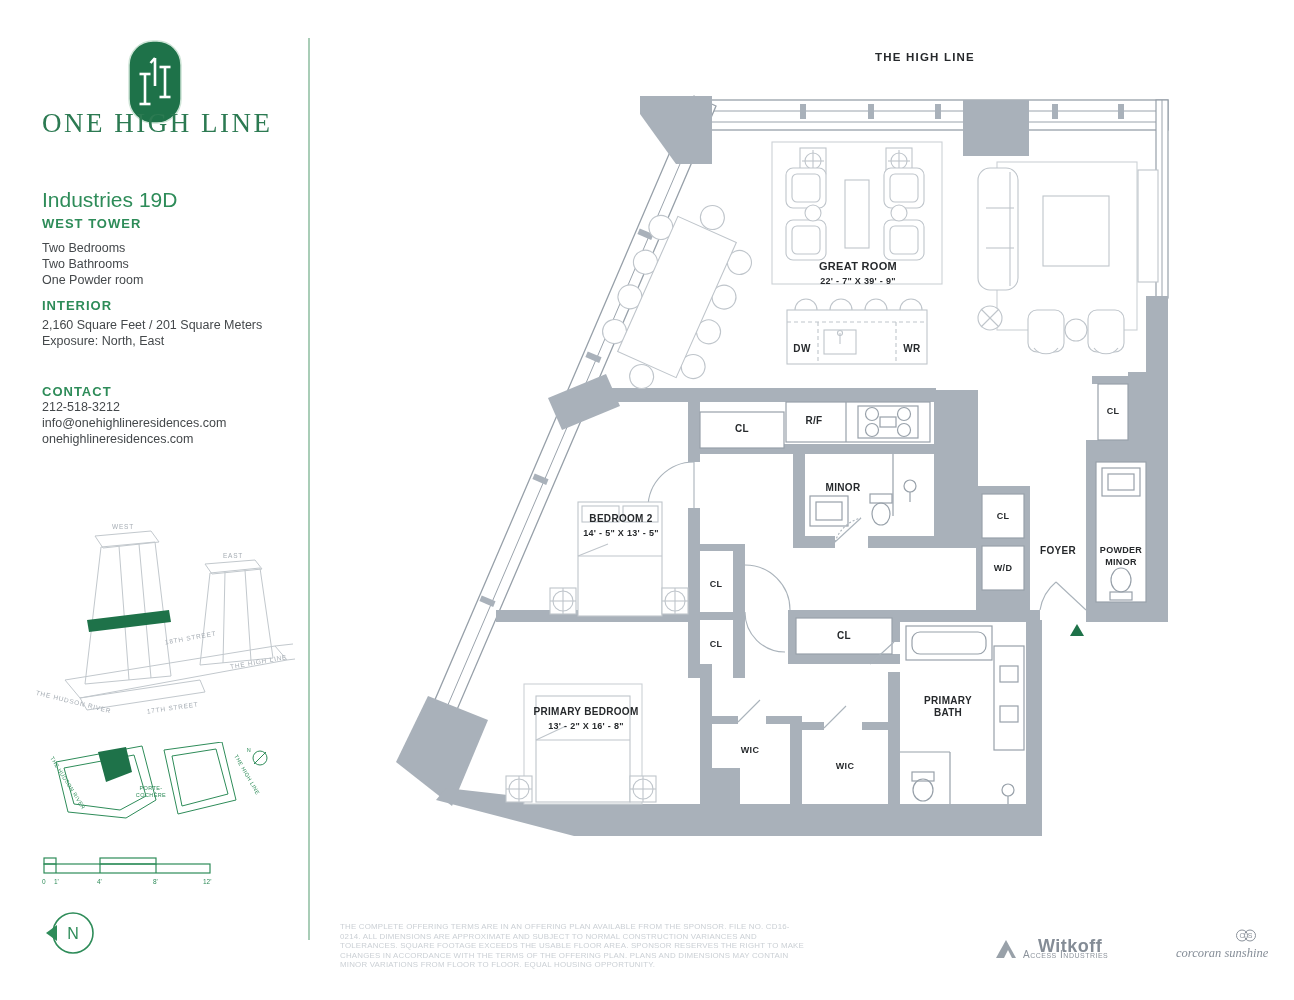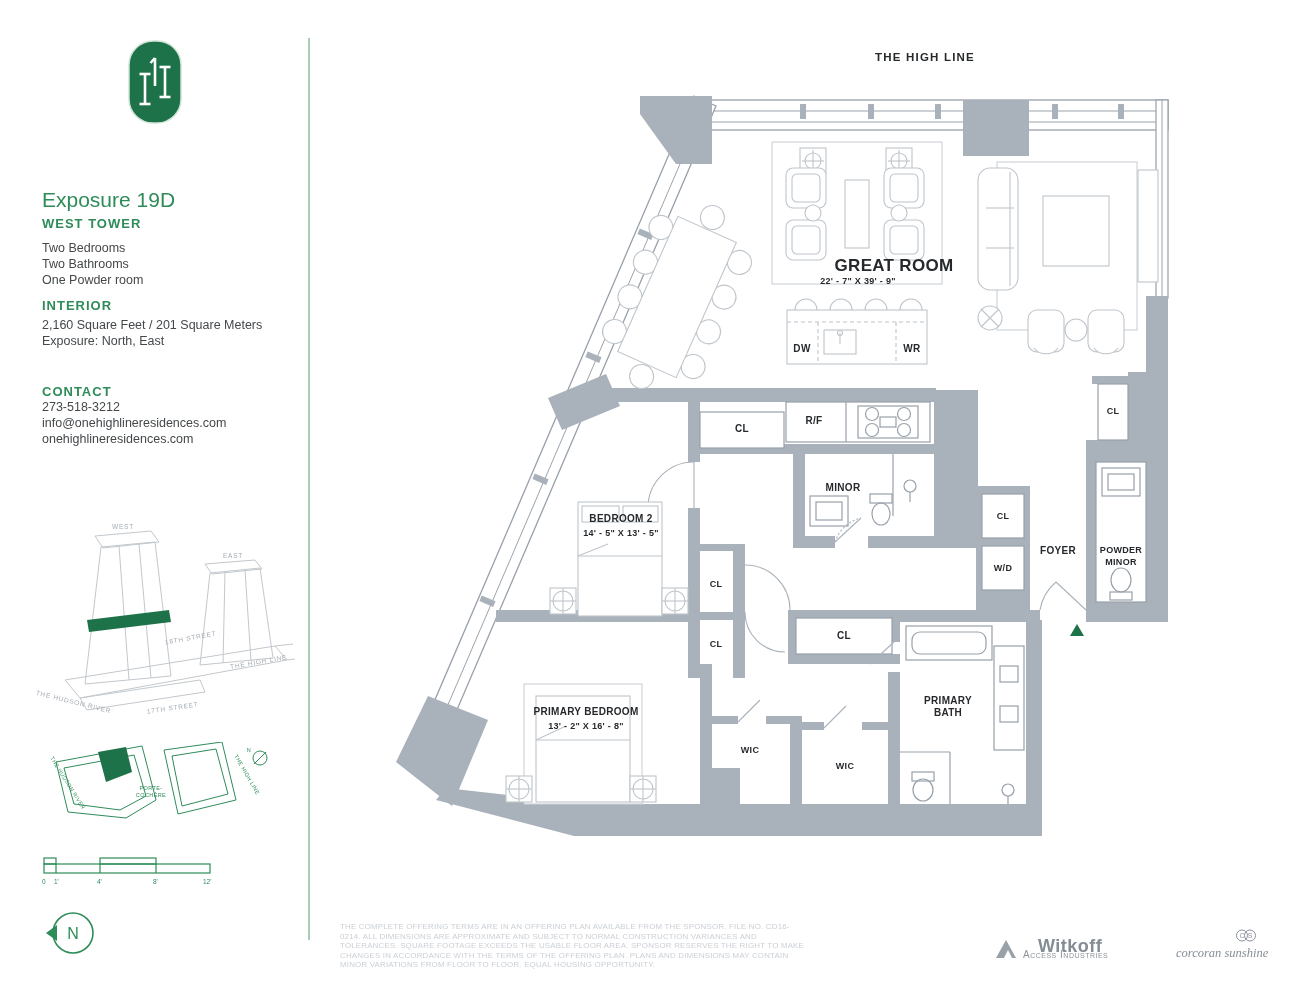--- a/index.html
+++ b/index.html
@@ -20,21 +20,21 @@
   .green-head{position:absolute;left:42px;font-size:13px;font-weight:600;letter-spacing:1px;color:#2E8C59;}
   .side-text{position:absolute;left:42px;font-size:12.5px;color:#44484B;line-height:16px;}
   .side-link{cursor:pointer;}
   
   .plan-svg{position:absolute;left:0;top:0;z-index:1;}
   .pl{
     position:absolute;transform:translate(-50%,-50%);
     font-weight:700;font-size:10px;color:#26292C;letter-spacing:.3px;
     text-align:center;white-space:nowrap;z-index:2;pointer-events:none;line-height:12px;
   }
-  .pl.big{font-size:17px;margin-left:36px;}
+  .pl.big{font-size:11px;}
   .pl.dim{font-size:9px;}
   .pl.wrap{white-space:normal;}
   .pl.ctx{font-size:11.5px;letter-spacing:1.2px;}
   
   .disclaimer{
     position:absolute;left:340px;top:922px;width:470px;z-index:3;
     font-size:7.9px;line-height:9.6px;letter-spacing:.2px;color:#CBD0D5;
   }
   .logo-access{position:absolute;left:995px;top:938px;z-index:3;display:flex;align-items:flex-end;gap:4px;}
   .logo-access .txt{
@@ -64,34 +64,35 @@
       <line x1="11.5" y1="34" x2="22.5" y2="34"></line>
       <line x1="11.5" y1="64" x2="22.5" y2="64"></line>
       <line x1="37" y1="27" x2="37" y2="57"></line>
       <line x1="31.5" y1="27" x2="42.5" y2="27"></line>
       <line x1="31.5" y1="57" x2="42.5" y2="57"></line>
       <line x1="27" y1="18" x2="27" y2="46"></line>
       <line x1="22.5" y1="23" x2="27" y2="18"></line>
     </g>
   </svg>
 
-
-  <div class="res-title">Exposure 19D</div>
+  <div class="wordmark">ONE HIGH LINE</div>
+
+  <div class="res-title">Industries 19D</div>
   <div class="green-head" style="top:216px">WEST TOWER</div>
 
   <div class="side-text" style="top:240px">Two Bedrooms</div>
   <div class="side-text" style="top:256px">Two Bathrooms</div>
   <div class="side-text" style="top:272px">One Powder room</div>
 
   <div class="green-head" style="top:298px">INTERIOR</div>
   <div class="side-text" style="top:317px">2,160 Square Feet / 201 Square Meters</div>
   <div class="side-text" style="top:333px">Exposure: North, East</div>
 
   <div class="green-head" style="top:384px">CONTACT</div>
-  <div class="side-text side-link" style="top:399px">273-518-3212</div>
+  <div class="side-text side-link" style="top:399px">212-518-3212</div>
   <div class="side-text side-link" style="top:415px">info@onehighlineresidences.com</div>
   <div class="side-text side-link" style="top:431px">onehighlineresidences.com</div>
 
   <svg style="position:absolute;left:25px;top:518px" width="270" height="200" viewBox="0 0 270 200">
     <g fill="none" stroke="#C2C8CD" stroke-width="1">
       <polygon points="70,18 126,13 134,24 78,30"></polygon>
       <polygon points="76,29 130,24 146,158 60,166"></polygon>
       <line x1="94" y1="28" x2="104" y2="162"></line>
       <line x1="114" y1="26" x2="126" y2="160"></line>
       <polygon points="180,46 230,42 237,51 187,56"></polygon>

